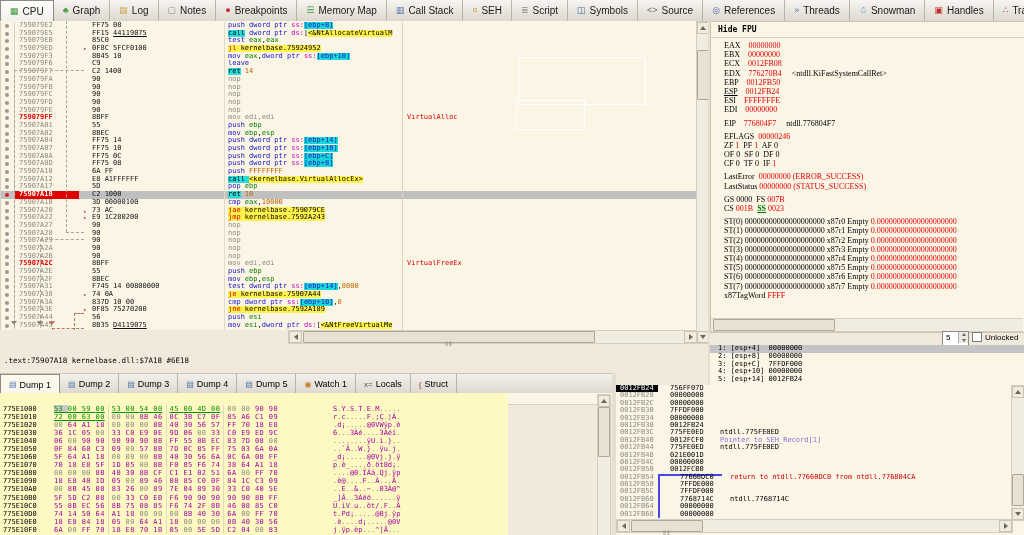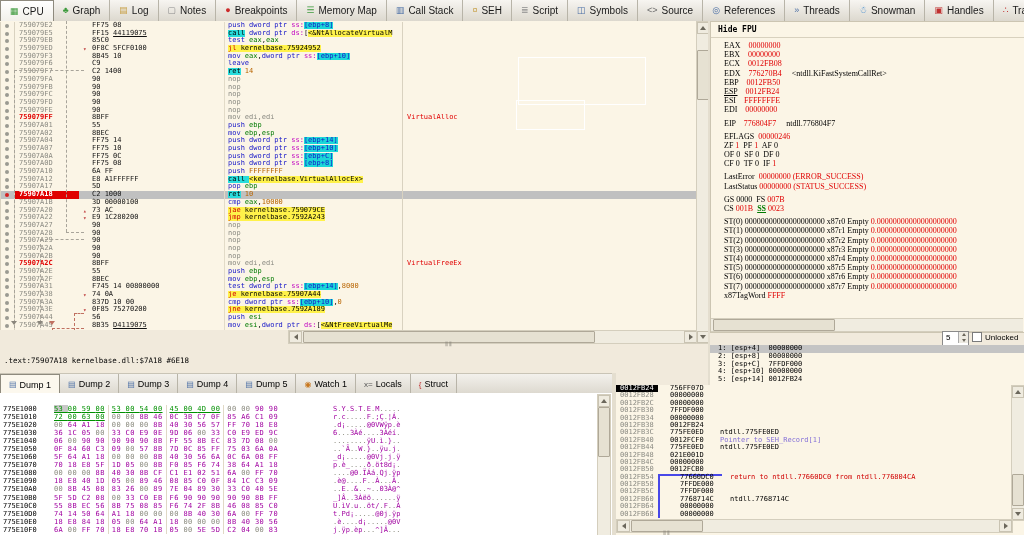--- a/index.html
+++ b/index.html
@@ -14,21 +14,21 @@
   .tab.active{background:linear-gradient(#FFFFFF,#F2F0EA);border:1px solid #8E8A7E;border-bottom:none;
               box-shadow:inset 0 1px 0 #fff}
   .tabicon{font-size:9px;line-height:9px}
 
   
   .panel{position:absolute;background:#FBF5E6}
   #disasm{left:0;top:21px;width:696px;height:309px;overflow:hidden}
   #regpanel{left:710px;top:21px;width:314px;height:310px;border:1px solid #CCC5B2;overflow:hidden}
   #argspanel{left:710px;top:345px;width:314px;height:40px;overflow:hidden;background:#FBF5E6}
   #stackpanel{left:616px;top:385px;width:408px;height:150px;overflow:hidden;background:#FBF5E6}
-  #dumppanel{left:0;top:393px;width:612px;height:142px;overflow:hidden;background:#ffffff}
+  #dumppanel{left:0;top:393px;width:508px;height:142px;overflow:hidden;background:#fef9c3}
 
   
   #drows{position:absolute;left:0;top:1px;width:696px}
   .drow{display:flex;height:7.7px;line-height:7.8px;font-family:"DejaVu Sans Mono",monospace;font-size:7px;white-space:pre}
   .drow.sel{background:#C0C0C0}
   .c-dot{width:13px;border-left:1px solid #D9D2C0;border-right:1px solid #D9D2C0;text-align:center;flex:none;position:relative}
   .bullet{position:absolute;left:4px;top:2px;width:4px;height:4px;border-radius:50%;background:#9A9A92}
   .bullet.red{background:#D42020}
   .c-addr{width:60px;padding-left:4px;flex:none;color:#8A8A82}
   .c-addr.r{color:#E00000;font-weight:bold}

